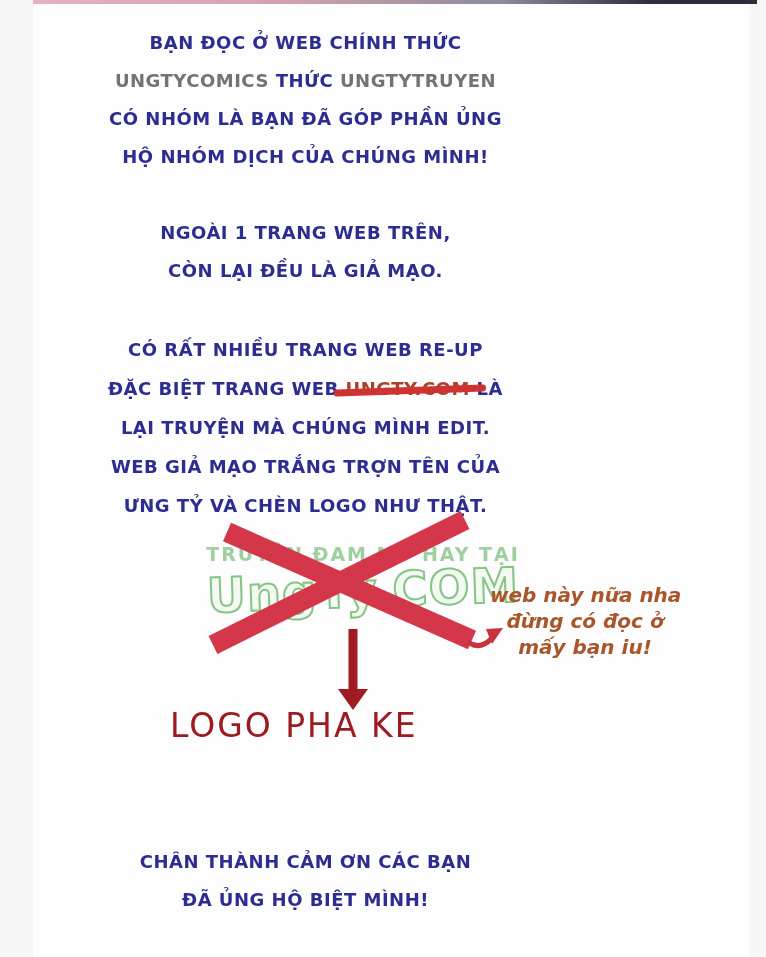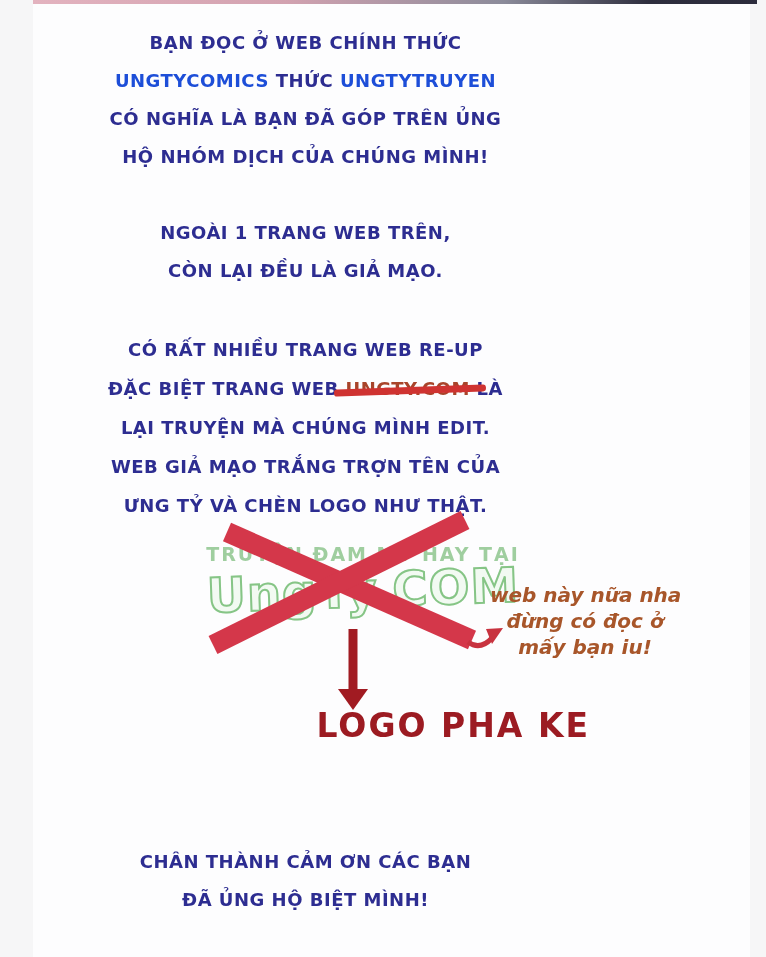--- a/index.html
+++ b/index.html
@@ -21,21 +21,21 @@
   .para{
     position:absolute;left:0;width:611px;
     text-align:center;
     font-weight:700;
     font-size:18px;
     line-height:38px;
     letter-spacing:.5px;
     color:#2d2d91;
     white-space:nowrap;
   }
-  .red{color:#1d4ed8;text-align:center;}
+  .red{color:#737373;text-align:center;}
   .blue{color:#2d2d91;}
   .struck{
     position:relative;
     color:#a8442a;
     display:inline-block;
   }
   .struck::after{
     content:"";
     position:absolute;left:-12px;right:-16px;top:46%;height:7px;
     background:#cf3331;
@@ -64,38 +64,38 @@
     position:absolute;left:490px;top:582px;width:190px;
     text-align:center;
     font-style:italic;
     font-weight:700;
     font-size:20px;line-height:26px;
     color:#a8562a;
     white-space:nowrap;
   }
   #fake-label{
     position:absolute;left:170px;top:706px;width:420px;
-    text-align:right;
-    font-weight:700;font-size:33px;letter-spacing:2px;
+    text-align:left;
+    font-weight:400;font-size:33px;letter-spacing:2px;
     color:#9c1b22;
     white-space:nowrap;
   }
   #marks-svg{position:absolute;left:170px;top:505px;}
 </style>
 </head>
 <body>
 
 <div id="page">
   <div id="paper"></div>
   <div id="top-rule"></div>
 
   <div class="para" style="top:24px">
     <div>BẠN ĐỌC Ở WEB CHÍNH THỨC</div>
     <div><span class="red">UNGTYCOMICS</span><span class="blue"> THỨC </span><span class="red">UNGTYTRUYEN</span></div>
-    <div>CÓ NGHĨA LÀ BẠN ĐÃ GÓP TRÊN ỦNG</div>
+    <div>CÓ NHÓM LÀ BẠN ĐÃ GÓP PHẦN ỦNG</div>
     <div>HỘ NHÓM DỊCH CỦA CHÚNG MÌNH!</div>
   </div>
 
   <div class="para" style="top:214px">
     <div>NGOÀI 1 TRANG WEB TRÊN,</div>
     <div>CÒN LẠI ĐỀU LÀ GIẢ MẠO.</div>
   </div>
 
   <div class="para" style="top:330px;line-height:39px">
     <div>CÓ RẤT NHIỀU TRANG WEB RE-UP</div>

